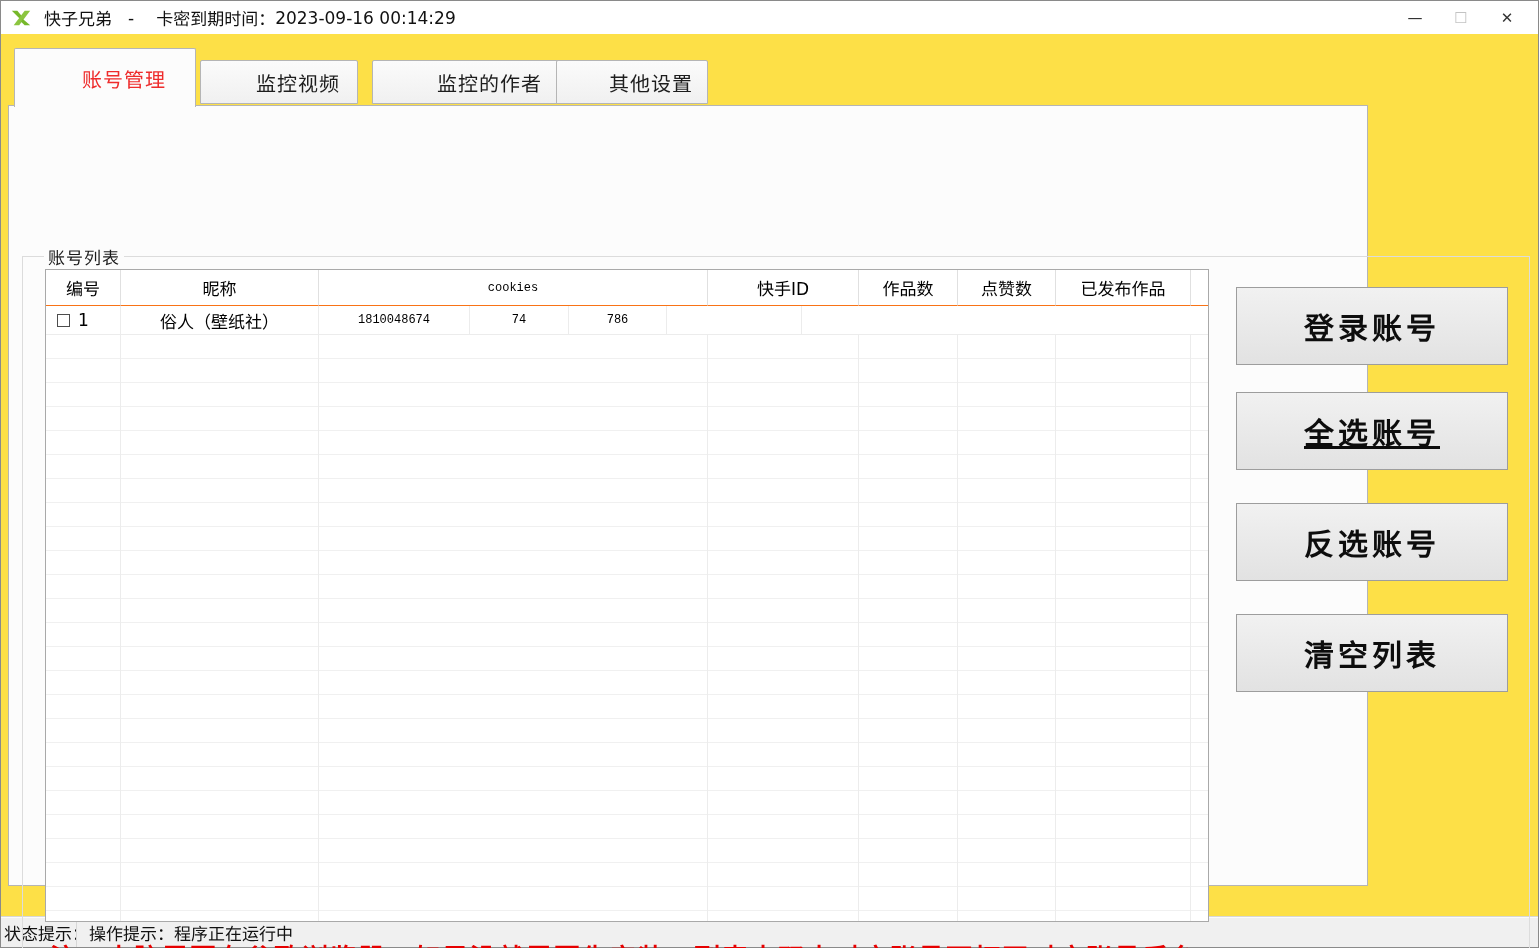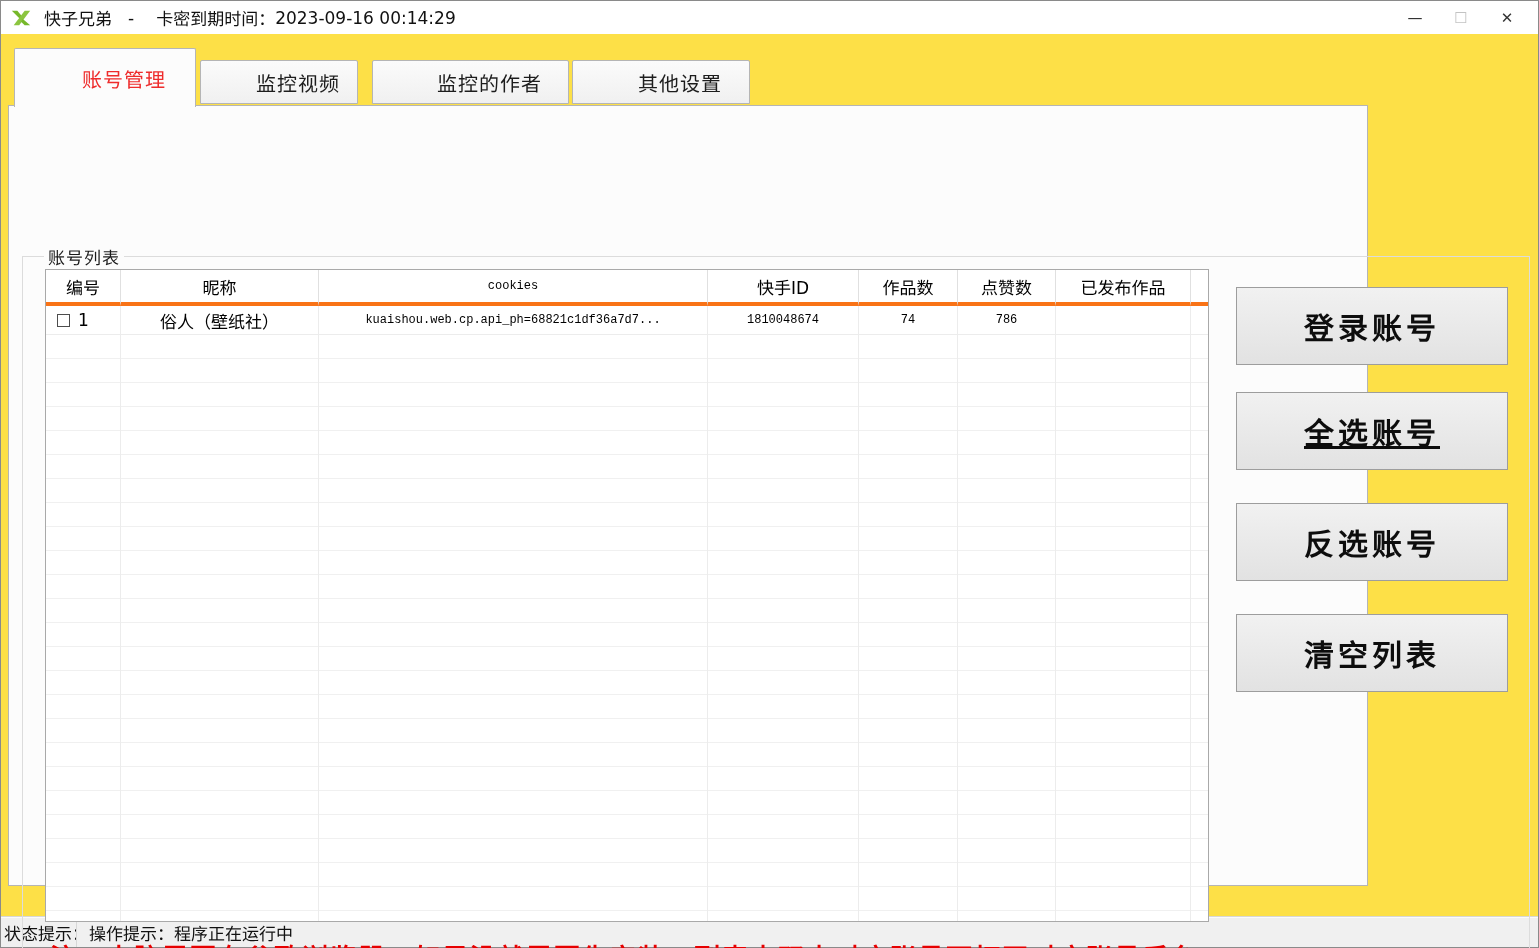--- a/index.html
+++ b/index.html
@@ -42,21 +42,21 @@
     border: 1px solid #b5b5b5; border-radius: 2px 2px 0 0;
     z-index: 1; cursor: default; padding-left: 38px;
   }
   .tab.active {
     left: 14px; top: 48px; width: 182px; height: 59px;
     background: #fcfcfc; border-bottom: none; z-index: 3;
     color: #ee2c2c;
   }
   .tab.t2 { left: 200px; top: 60px; width: 158px; height: 44px; }
   .tab.t3 { left: 372px; top: 60px; width: 197px; height: 44px; text-align: center; }
-  .tab.t4 { left: 572px; top: 60px; width: 178px; height: 44px; }
+  .tab.t4 { left: 556px; top: 60px; width: 152px; height: 44px; }
 
   
   .groupbox {
     position: absolute; left: 13px; top: 150px; width: 1508px; height: 724px;
     border: 1px solid #dcdcdc; z-index: 2;
   }
   .groupbox-label {
     position: absolute; left: 21px; top: -13px;
     background: #fcfcfc; padding: 0 4px;
     font-size: 17px; color: #1a1a1a; letter-spacing: 1px;
@@ -65,21 +65,21 @@
   
   .acct-table {
     position: absolute; left: 22px; top: 12px; width: 1164px; height: 653px;
     background: #ffffff; border: 1px solid #a9a9a9;
     overflow: hidden;
   }
   .thead { display: flex; height: 36px; }
   .th {
     display: flex; align-items: center; justify-content: center;
     font-size: 17px; color: #000;
-    border-right: 1px solid #e0e0e0; border-bottom: 4px solid #f97316;
+    border-right: 1px solid #e0e0e0; border-bottom: 1px solid #f97316;
   }
   .th.mono, .td.mono { font-family: "Liberation Mono", "DejaVu Sans Mono", monospace; font-size: 12px; }
   .trow { display: flex; height: 29px; }
   .td {
     display: flex; align-items: center; justify-content: center;
     font-size: 17px; color: #000;
     border-right: 1px solid #ececec; border-bottom: 1px solid #ececec;
     overflow: hidden; white-space: nowrap;
   }
   .td.first { justify-content: flex-start; padding-left: 11px; }
@@ -191,21 +191,20 @@
           <div class="th c5">点赞数</div>
           <div class="th c6">已发布作品</div>
           <div class="th c7"></div>
         </div>
         <div class="trow">
           <div class="td c0 first">
             <span class="checkbox"></span>
             <span class="mono">1</span>
           </div>
           <div class="td c1">俗人（壁纸社）</div>
-          <div class="td c2 mono">kuaishou.web.cp.api_ph=68821c1df36a7d7...</div>
           <div class="td c3 mono">1810048674</div>
           <div class="td c4 mono">74</div>
           <div class="td c5 mono">786</div>
           <div class="td c6"></div>
           <div class="td c7"></div>
         </div>
         <div class="empty-grid">
           <div class="vline v0"></div>
           <div class="vline v1"></div>
           <div class="vline v2"></div>

